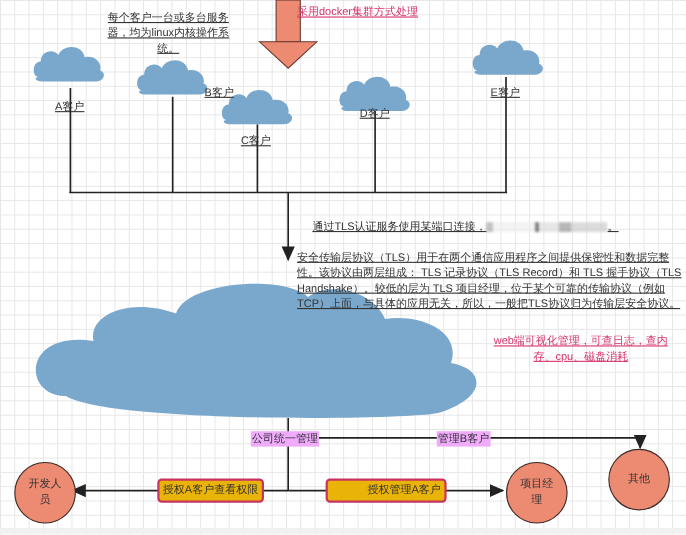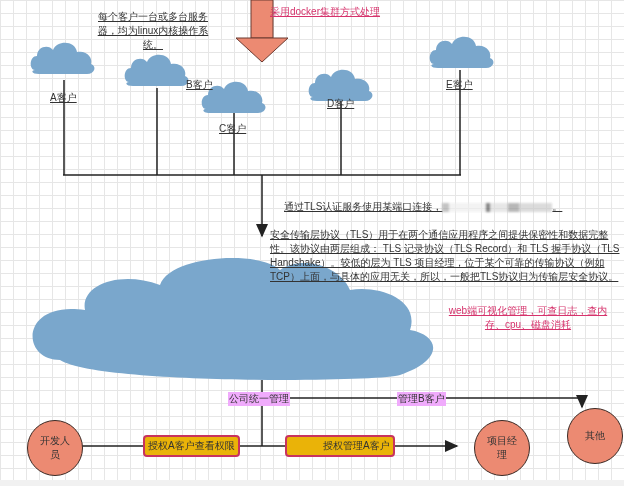--- a/index.html
+++ b/index.html
@@ -18,21 +18,21 @@
   .center { text-align: center; }
   .red { color: #d6336c; }
   .lbl { position: absolute; font-size: 10px; background: #f0abfc; padding: 0 1px; white-space: nowrap; color: #333; }
   .boxed {
     position: absolute; border: 2px solid #c8335f; border-radius: 4px; background: #eab308;
     font-size: 10px; line-height: 18px; padding: 0 3px; white-space: nowrap; color: #333;
   }
   .node {
     position: absolute; border-radius: 50%; background: #ec8a72; border: 1.5px solid #3a2a25;
     display: flex; align-items: center; justify-content: center; text-align: center;
-    font-size: 10px; line-height: 14px; color: #333; box-sizing: border-box; padding: 6px; margin-left: 14px;
+    font-size: 10px; line-height: 14px; color: #333; box-sizing: border-box; padding: 6px;
   }
   .blur {
     display: inline-block; width: 110px; height: 9px; vertical-align: middle;
     background: linear-gradient(90deg, #aaa 0 6%, #eee 6% 40%, #555 40% 44%, #ddd 44% 60%, #999 60% 70%, #ccc 70% 100%);
     filter: blur(1px); opacity: 0.7;
   }
   .bottom-bar { position: absolute; left: 0; top: 480px; width: 624px; height: 6px; background: #f1f1f1; }
 </style>
 </head>
 <body>
@@ -93,21 +93,21 @@
 </div>
 
 <div class="txt" style="left:270px; top:228px; width:350px;">安全传输层协议（TLS）用于在两个通信应用程序之间提供保密性和数据完整性。该协议由两层组成： TLS 记录协议（TLS Record）和 TLS 握手协议（TLS Handshake）。较低的层为 TLS 项目经理，位于某个可靠的传输协议（例如 TCP）上面，与具体的应用无关，所以，一般把TLS协议归为传输层安全协议。</div>
 
 <div class="txt red center" style="left:420px; top:304px; width:160px;margin-left:28px;">web端可视化管理，可查日志，查内存、cpu、磁盘消耗</div>
 
 <div class="lbl" style="left:228px; top:392px;">公司统一管理</div>
 <div class="lbl" style="left:397px; top:392px;">管理B客户</div>
 
 <div class="boxed" style="left:143px; top:435px;">授权A客户查看权限</div>
-<div class="boxed" style="left:285px; top:435px;padding-left:36px;">授权管理A客户</div>
+<div class="boxed" style="left:296px; top:435px;padding-left:36px;">授权管理A客户</div>
 
 <div class="node" style="left:13px; top:420px; width:56px; height:56px;">
   <span style="width:30px;">开发人员</span>
 </div>
 <div class="node" style="left:460px; top:420px; width:56px; height:56px;">
   <span style="width:32px;">项目经理</span>
 </div>
 <div class="node" style="left:553px; top:408px; width:56px; height:56px;">
   <span>其他</span>
 </div>

